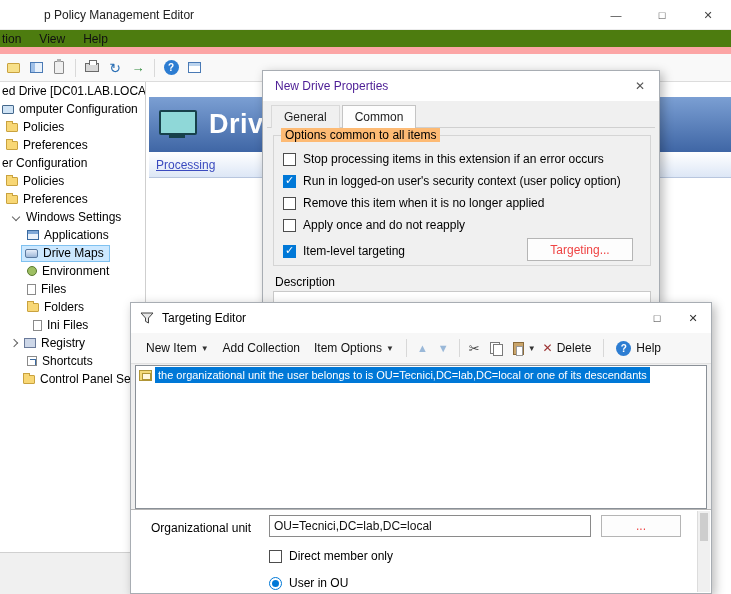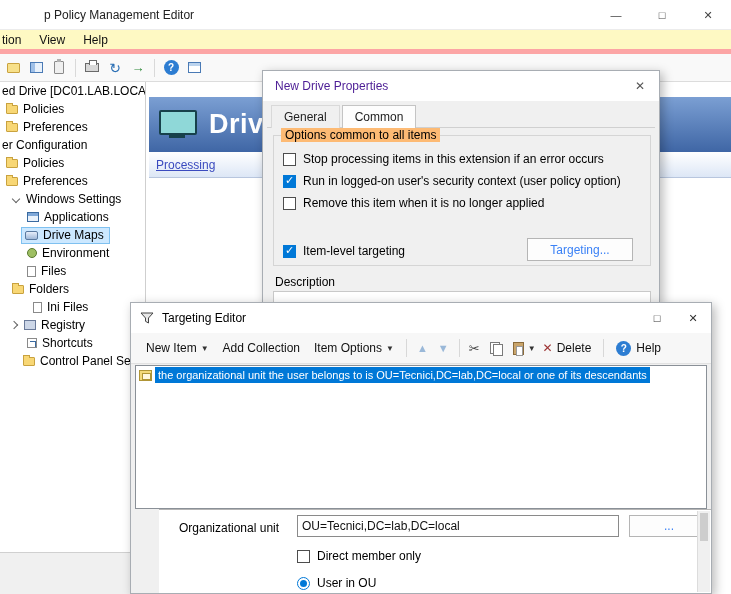--- a/index.html
+++ b/index.html
@@ -4,21 +4,21 @@
 <style>
   * { margin:0; padding:0; box-sizing:border-box; font-family:"Liberation Sans","DejaVu Sans",sans-serif; }
   html,body { width:731px; height:594px; background:#fff; overflow:hidden; }
   .screen { position:relative; width:731px; height:594px; background:#fff; font-size:12px; color:#000; overflow:hidden; }
 
   
   .titlebar { position:absolute; top:0; left:0; right:0; height:30px; background:#fff; border-bottom:1px solid #ececec; }
   .titlebar .title { position:absolute; left:44px; top:8px; font-size:12px; color:#222; white-space:nowrap; }
   .win-btns { position:absolute; right:0; top:0; height:30px; display:flex; }
   .win-btn { width:46px; height:30px; display:flex; align-items:center; justify-content:center; font-size:11px; color:#444; }
-  .menubar { position:absolute; top:30px; left:0; right:0; height:24px; background:#fef9c3; display:flex; align-items:center; border-bottom:5px solid #fca5a5; }
+  .menubar { position:absolute; top:30px; left:0; right:0; height:24px; background:#4d7c0f; display:flex; align-items:center; border-bottom:7px solid #fca5a5; }
   .menu-item { padding:0 9px; font-size:12px; color:#111; }
   .menu-item:first-child { padding-left:2px; }
   .toolbar { position:absolute; top:54px; left:0; right:0; height:28px; background:#f9f9f9; border-bottom:1px solid #dcdcdc; display:flex; align-items:center; gap:3px; padding-left:3px; }
   .tbi { width:20px; height:20px; display:flex; align-items:center; justify-content:center; }
   .tb-sep { width:1px; height:18px; background:#d9d9d9; margin:0 3px; }
   .sh-console { width:13px; height:10px; background:#f7e08a; border:1px solid #c9a23f; border-radius:1px; }
   .sh-tree { width:13px; height:11px; border:1px solid #4a7ab5; background:linear-gradient(to right,#9fc0e8 0 4px,#e8f1fb 4px); }
   .sh-clip { width:10px; height:13px; background:#efefef; border:1px solid #8a8a8a; border-radius:1px; position:relative; }
   .sh-clip::before { content:""; position:absolute; left:2px; top:-3px; width:4px; height:3px; background:#b0b0b0; }
   .sh-print { width:14px; height:9px; background:#d8d8d8; border:1px solid #6a6a6a; position:relative; }
@@ -70,21 +70,21 @@
   .tabs { position:absolute; left:8px; top:34px; display:flex; z-index:2; }
   .tab { padding:4px 12px; font-size:12px; border:1px solid #d9d9d9; border-bottom:none; background:#f0f0f0; margin-right:2px; color:#222; }
   .tab.active { background:#fdfdfd; border-color:#c4c4c4; }
   .tab-page { position:absolute; left:4px; right:4px; top:56px; bottom:0; border-top:1px solid #d0d0d0; background:#f0f0f0; }
   .gbox { position:absolute; left:10px; top:64px; width:378px; height:131px; border:1px solid #d5d5d5; }
   .gbox-label { position:absolute; left:18px; top:57px; background:#fdba74; padding:0 4px; font-size:12px; }
   .cb-row { position:absolute; left:20px; display:flex; align-items:center; gap:7px; height:16px; font-size:12px; white-space:nowrap; }
   .cb { width:13px; height:13px; border:1px solid #4d4d4d; background:#fff; display:inline-block; position:relative; flex:none; }
   .cb.on { background:#0078d7; border-color:#0078d7; }
   .cb.on::after { content:"✓"; color:#fff; font-size:11px; position:absolute; left:1px; top:-2px; }
-  .btn { background:#fdfdfd; border:1px solid #b5b5b5; font-size:12px; color:#3b82f6; }
+  .btn { background:#fdfdfd; border:1px solid #b5b5b5; font-size:12px; color:#ef4444; }
   .btn-targeting { position:absolute; left:264px; top:167px; width:106px; height:23px; }
   .desc-label { position:absolute; left:12px; top:204px; font-size:12px; }
   .desc-box { position:absolute; left:10px; top:220px; width:378px; height:15px; background:#fff; border:1px solid #c9c9c9; border-bottom:none; }
 
   
   .dlg-target { left:130px; top:302px; width:582px; height:292px; z-index:20; }
   .dlg-target .dlg-title-text { margin-left:8px; font-size:12px; color:#000; }
   .funnel { margin-left:9px; flex:none; }
   .t-btns { position:absolute; right:0; top:0; height:30px; display:flex; }
   .t-btn { width:36px; height:30px; display:flex; align-items:center; justify-content:center; font-size:11px; color:#333; }
@@ -99,21 +99,21 @@
   .ico-copy::before { left:0; top:0; } .ico-copy::after { left:3px; top:2px; }
   .ico-paste { width:11px; height:13px; background:#c9a46a; border:1px solid #8a6a3a; position:relative; margin-left:5px; }
   .ico-paste::after { content:""; position:absolute; left:2px; top:3px; width:5px; height:8px; background:#fff; border:1px solid #999; }
   .del-x { color:#9b3030; font-weight:bold; margin-right:4px; font-size:12px; }
   .help-circle { width:15px; height:15px; border-radius:50%; background:#2d7dd2; color:#fff; font-size:10px; font-weight:bold; display:flex; align-items:center; justify-content:center; margin-right:5px; flex:none; }
   .tgt-list { position:absolute; top:62px; left:4px; right:4px; height:144px; background:#fff; border:1px solid #8a9097; overflow:hidden; }
   .tgt-item { display:flex; align-items:center; height:18px; padding-left:3px; }
   .ou-ico { width:13px; height:11px; background:#f3d97a; border:1px solid #b09536; flex:none; margin-right:3px; position:relative; }
   .ou-ico::after { content:""; position:absolute; left:2px; top:2px; width:7px; height:5px; background:#fff7dd; border:1px solid #b09536; }
   .tgt-item-text { background:#0078d7; color:#fff; font-size:11px; padding:2px 3px; white-space:nowrap; overflow:hidden; }
-  .tgt-bottom { position:absolute; top:206px; left:0; right:0; bottom:0; background:#fff; border-top:1px solid #b5b5b5;margin-left:28px; }
+  .tgt-bottom { position:absolute; top:206px; left:0; right:0; bottom:0; background:#fff; border-top:1px solid #b5b5b5; }
   .ou-label { position:absolute; left:20px; top:11px; font-size:12px; white-space:nowrap; }
   .ou-input { position:absolute; left:138px; top:5px; width:322px; height:22px; border:1px solid #8a8a8a; background:#fff; font-size:12px; padding:0 4px; color:#111; }
   .browse-btn { position:absolute; left:470px; top:5px; width:80px; height:22px; }
   .dm-row { position:absolute; left:138px; top:39px; display:flex; align-items:center; gap:7px; font-size:12px; white-space:nowrap; }
   .uo-row { position:absolute; left:138px; top:66px; display:flex; align-items:center; gap:7px; font-size:12px; white-space:nowrap; }
   .radio { width:13px; height:13px; border:1px solid #4d4d4d; border-radius:50%; background:#fff; position:relative; flex:none; }
   .radio.on { border-color:#0078d7; }
   .radio.on::after { content:""; position:absolute; left:2px; top:2px; width:7px; height:7px; border-radius:50%; background:#0078d7; }
   .panel-scroll { position:absolute; right:1px; top:1px; bottom:1px; width:13px; background:#f0f0f0; border-left:1px solid #dcdcdc; }
   .panel-scroll .thumb { margin:2px; height:28px; background:#cdcdcd; }
@@ -164,20 +164,24 @@
       </div>
     <div class="tbi">
         <span class="sh-table"></span>
       </div>
   </div>
 
   <div class="tree">
     <div class="tree-row" style="padding-left:2px">
         <span class="lbl">ed Drive [DC01.LAB.LOCA</span>
       </div>
+    <div class="tree-row" style="padding-left:2px">
+        <span class="ic ic-monitor"></span>
+        <span class="lbl">omputer Configuration</span>
+      </div>
     <div class="tree-row" style="padding-left:6px">
         <span class="ic ic-folder"></span>
         <span class="lbl">Policies</span>
       </div>
     <div class="tree-row" style="padding-left:6px">
         <span class="ic ic-folder"></span>
         <span class="lbl">Preferences</span>
       </div>
     <div class="tree-row" style="padding-left:2px">
         <span class="lbl">er Configuration</span>
@@ -205,21 +209,21 @@
         </span>
       </div>
     <div class="tree-row" style="padding-left:27px">
         <span class="ic ic-gear"></span>
         <span class="lbl">Environment</span>
       </div>
     <div class="tree-row" style="padding-left:27px">
         <span class="ic ic-page"></span>
         <span class="lbl">Files</span>
       </div>
-    <div class="tree-row" style="padding-left:12px">
+    <div class="tree-row" style="padding-left:27px">
         <span class="ic ic-folder"></span>
         <span class="lbl">Folders</span>
       </div>
     <div class="tree-row" style="padding-left:33px">
         <span class="ic ic-page"></span>
         <span class="lbl">Ini Files</span>
       </div>
     <div class="tree-row" style="padding-left:11px">
         <span class="chev right"></span>
         <span class="ic ic-reg"></span>
@@ -263,20 +267,24 @@
       <span class="cb"></span>
       <span>Stop processing items in this extension if an error occurs</span>
     </div>
     <div class="cb-row" style="top:102px">
       <span class="cb on"></span>
       <span>Run in logged-on user's security context (user policy option)</span>
     </div>
     <div class="cb-row" style="top:124px">
       <span class="cb"></span>
       <span>Remove this item when it is no longer applied</span>
+    </div>
+    <div class="cb-row" style="top:146px">
+      <span class="cb"></span>
+      <span>Apply once and do not reapply</span>
     </div>
     <div class="cb-row" style="top:172px">
       <span class="cb on"></span>
       <span>Item-level targeting</span>
     </div>
 
     <button class="btn btn-targeting">Targeting...</button>
     <span class="desc-label">Description</span>
     <div class="desc-box"></div>
   </div>

